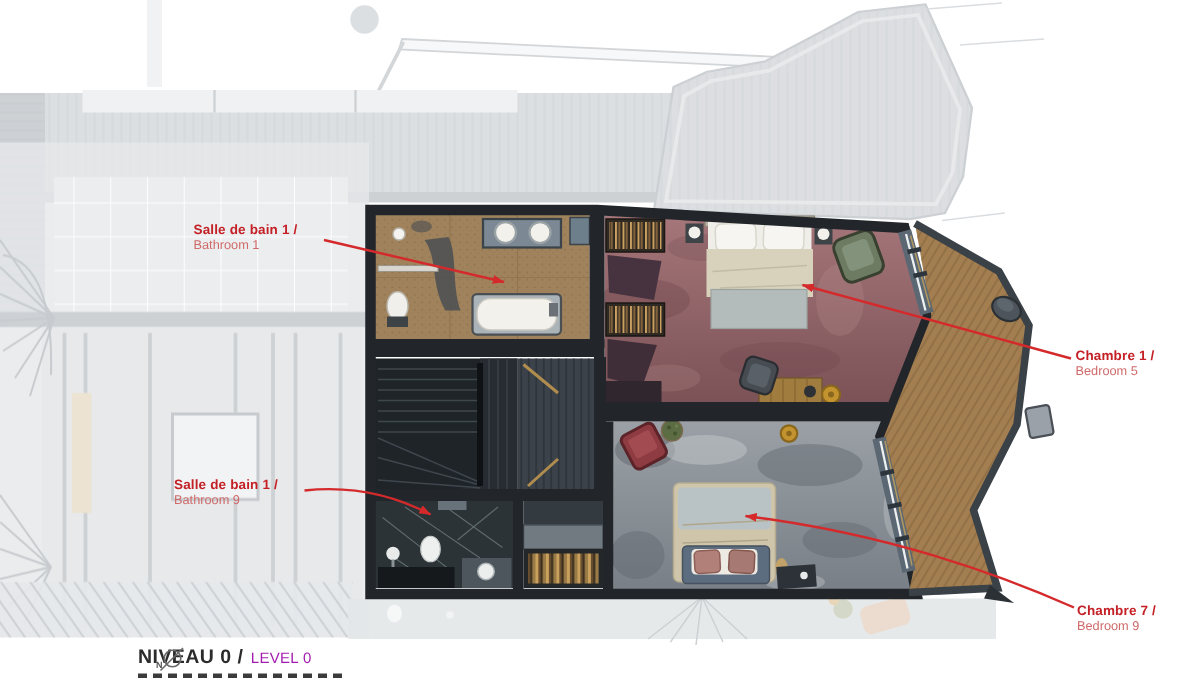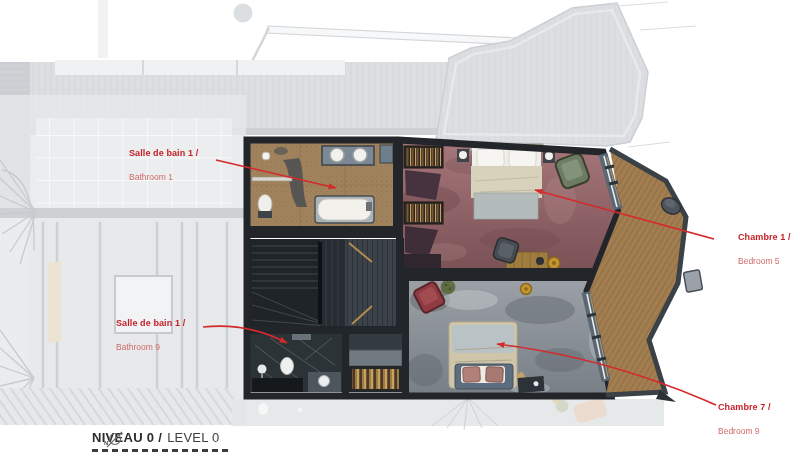--- a/index.html
+++ b/index.html
@@ -1,25 +1,25 @@
 <!DOCTYPE html>
 <html><head>
 <meta charset="utf-8">
 <style>
   html,body{margin:0;padding:0;background:#ffffff;}
   .stage{position:relative;width:800px;height:454px;background:#ffffff;overflow:hidden;
          font-family:"Liberation Sans", sans-serif;}
   .stage svg{position:absolute;left:0;top:0;}
   .ann{position:absolute;line-height:1.15;white-space:nowrap;}
   .ann .fr{font-weight:bold;font-size:9px;color:#c42127;letter-spacing:.1px;}
-  .ann .en{font-size:8.5px;color:#d06a6a;margin-top:15px;}
+  .ann .en{font-size:8.5px;color:#d06a6a;margin-top:1px;}
   .title-block{position:absolute;left:92px;top:430px;width:190px;}
   .title-row{display:flex;align-items:baseline;}
   .level-fr{font-weight:bold;font-size:13px;color:#2b2b2b;letter-spacing:.3px;}
-  .level-en{font-size:13px;color:#404040;margin-left:5px;letter-spacing:.2px;text-align:right;}
+  .level-en{font-size:10px;color:#a21caf;margin-left:5px;letter-spacing:.2px;text-align:right;}
   .compass{margin-left:10px;position:relative;top:2px;}
   .dashes{width:137px;height:3px;margin-top:4px;
           background:repeating-linear-gradient(90deg,#3b3b3b 0 6px,transparent 6px 10px);}
 </style>
 </head>
 <body>
 
 <div class="stage">
 
 <svg width="800" height="465" viewBox="0 0 800 465">
@@ -357,21 +357,21 @@
     <path d="M203,327 C240,323 268,333 287,343" marker-end="url(#arrh)"></path>
     <path d="M716,405 Q610,358 497,344" marker-end="url(#arrh)"></path>
   </g>
 </svg>
 
 <div class="ann" style="left:129px;top:148px;">
   <div class="fr">Salle de bain 1 /</div>
   <div class="en">Bathroom 1</div>
 </div>
 
-<div class="ann" style="left:738px;top:232px;">
+<div class="ann" style="left:717px;top:232px;">
   <div class="fr">Chambre 1 /</div>
   <div class="en">Bedroom 5</div>
 </div>
 
 <div class="ann" style="left:116px;top:318px;">
   <div class="fr">Salle de bain 1 /</div>
   <div class="en">Bathroom 9</div>
 </div>
 
 <div class="ann" style="left:718px;top:402px;">

